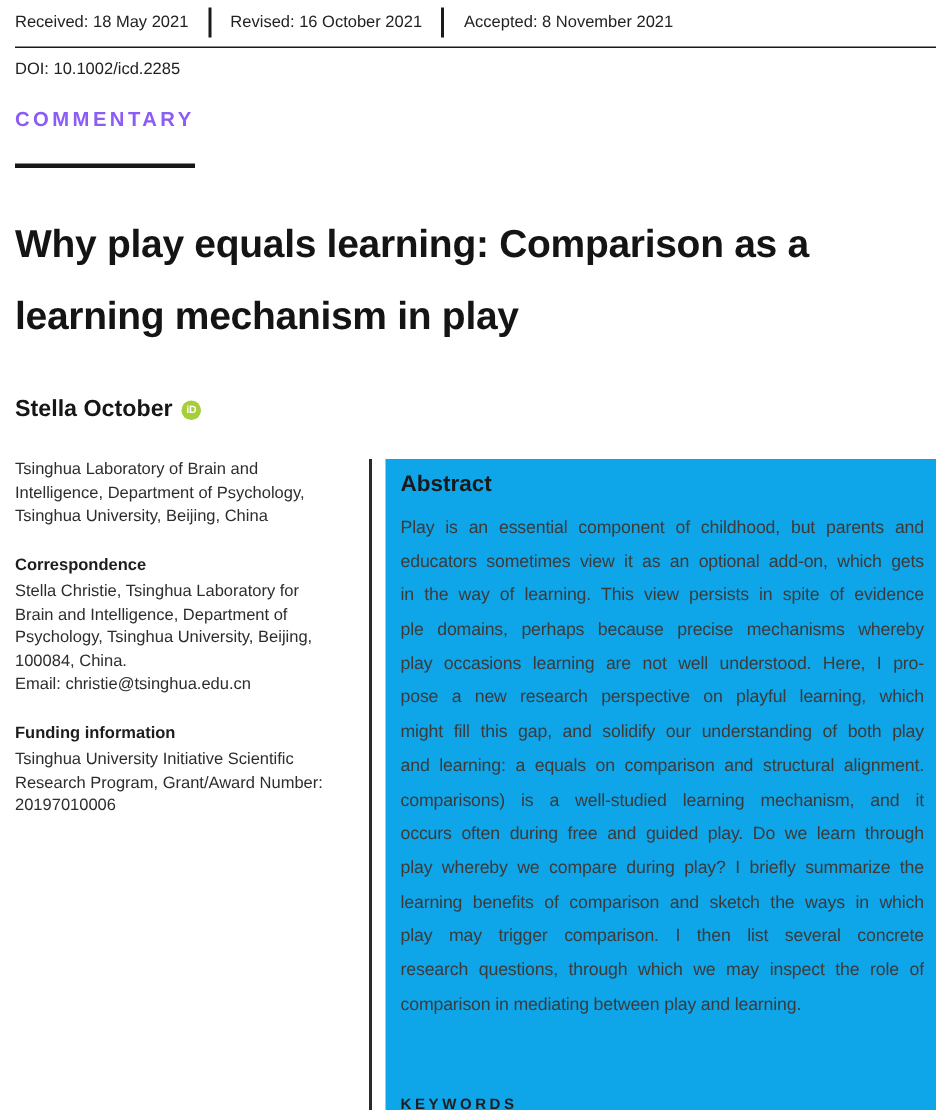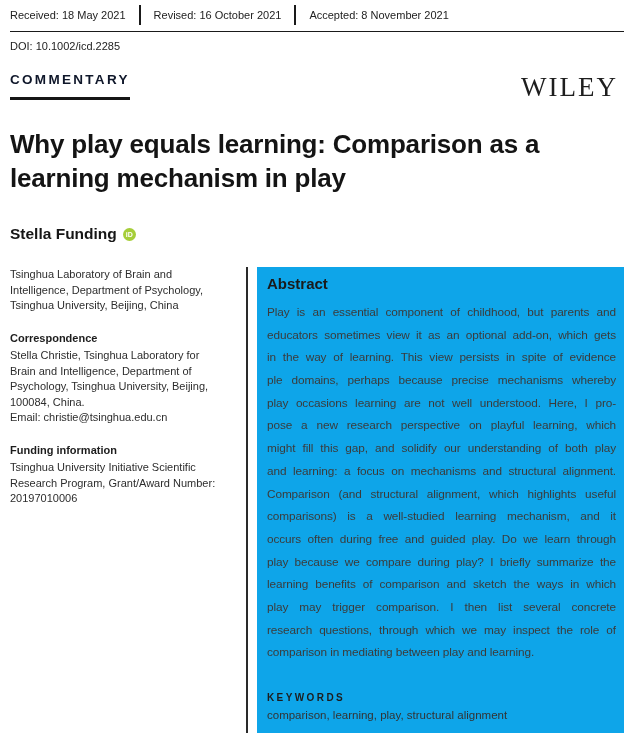--- a/index.html
+++ b/index.html
@@ -22,32 +22,32 @@
   .date-sep { width:2px; height:20px; background:#1a1a1a; flex:0 0 auto; }
 
   .doi-line { margin:8px 10px 0 10px; font-size:11px; color:#222; }
 
   
   .type-row {
     display:flex; justify-content:space-between; align-items:flex-start;
     margin:20px 10px 0 10px;
   }
   .article-type {
-    font-size:13.5px; font-weight:700; letter-spacing:2.3px; color:#0f172a;
-    border-bottom:3px solid #161616; padding-bottom:10px;
+    font-size:13.5px; font-weight:700; letter-spacing:2.3px; color:#8b5cf6;
+    border-bottom:3px solid #161616; padding-bottom:22px;
   }
   .wiley-logo {
     font-family:"Liberation Serif", serif;
     font-size:27px; letter-spacing:2px; color:#1e1e1e; line-height:1;
     margin-top:2px; margin-right:6px;
   }
 
   .article-title {
     margin:26px 10px 0 10px; max-width:575px;
-    font-size:26px; line-height:34px; font-weight:700;
+    font-size:26px; line-height:48px; font-weight:700;
     letter-spacing:-0.2px; color:#141414;
   }
 
   .author-row {
     display:flex; align-items:center; gap:6px;
     margin:30px 10px 0 10px;
   }
   .author-name { font-size:15.5px; font-weight:700; color:#161616; }
   .orcid-badge {
     width:13px; height:13px; border-radius:50%;
@@ -95,27 +95,26 @@
     <span class="date-sep"></span>
     <span class="date-item">Revised: 16 October 2021</span>
     <span class="date-sep"></span>
     <span class="date-item">Accepted: 8 November 2021</span>
   </div>
 
   <div class="doi-line">DOI: 10.1002/icd.2285</div>
 
   <div class="type-row">
     <span class="article-type">COMMENTARY</span>
-    <span class="wiley-logo">WILEY</span>
   </div>
 
   <h1 class="article-title">Why play equals learning: Comparison as a learning mechanism in play</h1>
 
   <div class="author-row">
-    <span class="author-name">Stella Funding</span>
+    <span class="author-name">Stella October</span>
     <span class="orcid-badge">iD</span>
   </div>
 
   <div class="columns">
 
     <div class="left-col">
       <div>Tsinghua Laboratory of Brain and Intelligence, Department of Psychology, Tsinghua University, Beijing, China</div>
 
       <div class="left-heading">Correspondence</div>
       <div>Stella Christie, Tsinghua Laboratory for Brain and Intelligence, Department of Psychology, Tsinghua University, Beijing, 100084, China.</div>
@@ -130,25 +129,24 @@
     <div class="abstract-box">
       <div class="abstract-heading">Abstract</div>
       <div class="abstract-body">
           <div class="abs-line">Play is an essential component of childhood, but parents and</div>
           <div class="abs-line">educators sometimes view it as an optional add-on, which gets</div>
           <div class="abs-line">in the way of learning. This view persists in spite of evidence</div>
           <div class="abs-line">ple domains, perhaps because precise mechanisms whereby</div>
           <div class="abs-line">play occasions learning are not well understood. Here, I pro-</div>
           <div class="abs-line">pose a new research perspective on playful learning, which</div>
           <div class="abs-line">might fill this gap, and solidify our understanding of both play</div>
-          <div class="abs-line">and learning: a focus on mechanisms and structural alignment.</div>
-          <div class="abs-line">Comparison (and structural alignment, which highlights useful</div>
+          <div class="abs-line">and learning: a equals on comparison and structural alignment.</div>
           <div class="abs-line">comparisons) is a well-studied learning mechanism, and it</div>
           <div class="abs-line">occurs often during free and guided play. Do we learn through</div>
-          <div class="abs-line">play because we compare during play? I briefly summarize the</div>
+          <div class="abs-line">play whereby we compare during play? I briefly summarize the</div>
           <div class="abs-line">learning benefits of comparison and sketch the ways in which</div>
           <div class="abs-line">play may trigger comparison. I then list several concrete</div>
           <div class="abs-line">research questions, through which we may inspect the role of</div>
           <div class="abs-line abs-line-last">comparison in mediating between play and learning.</div>
         </div>
       <div class="keywords-block">
         <div class="keywords-heading">KEYWORDS</div>
         <div class="keywords-text">comparison, learning, play, structural alignment</div>
       </div>
     </div>

